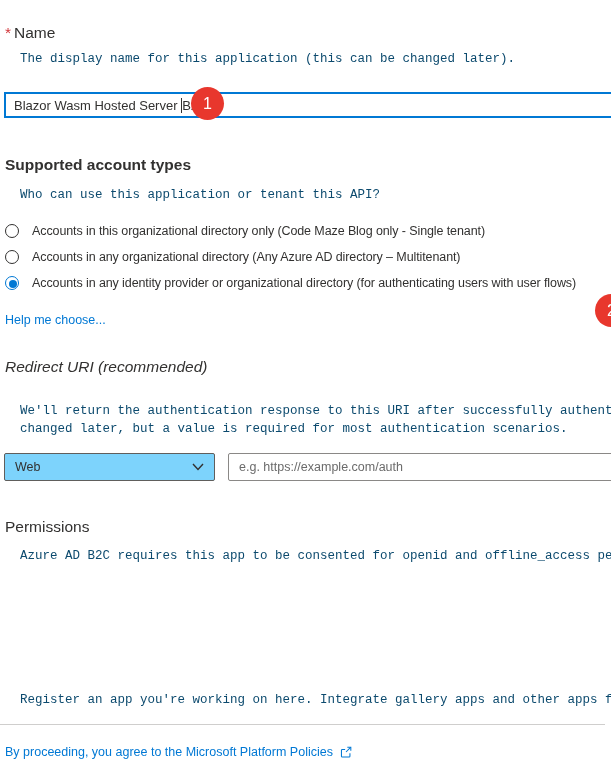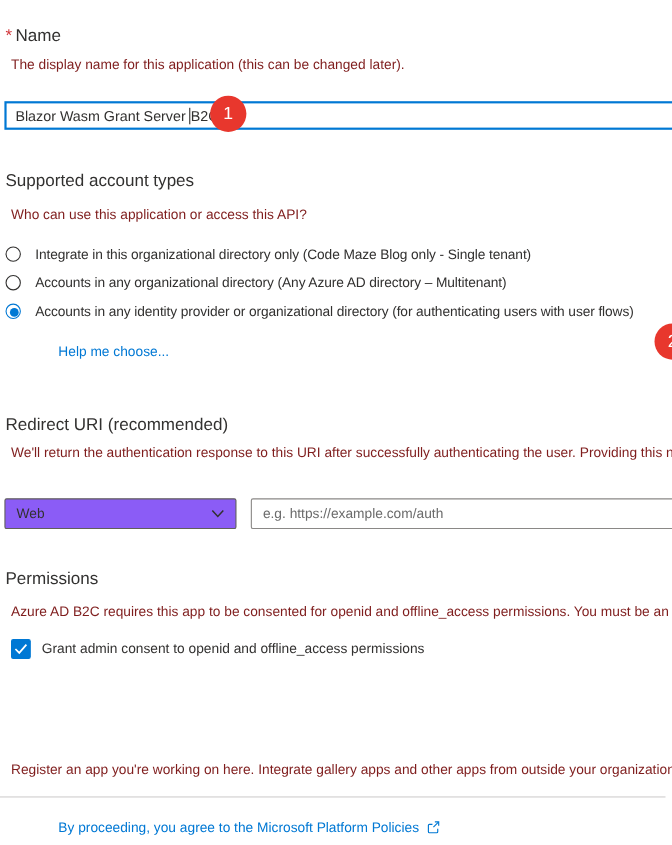--- a/index.html
+++ b/index.html
@@ -1,44 +1,44 @@
 <!DOCTYPE html>
 <html><head>
 <meta charset="utf-8">
 <style>
   * { margin:0; padding:0; box-sizing:border-box; }
   html,body { background:#ffffff; }
   body { width:611px; height:768px; font-family:"Liberation Sans","DejaVu Sans",sans-serif; color:#323130; }
   #screen { position:relative; width:611px; height:768px; overflow:hidden; background:#fff; }
 
   .section-heading { position:absolute; left:5px; font-size:15.5px; font-weight:400; color:#323130; white-space:nowrap; }
-  .body-text { position:absolute; left:10px; font-size:12.5px; color:#7f1d1d; white-space:nowrap; }
+  .body-text { position:absolute; left:20px; font-size:12.5px; color:#0c4a6e; white-space:nowrap;font-family:Liberation Mono, monospace; }
   .required { color:#d13438; margin-right:3px; }
 
   
   .name-input { position:absolute; left:4px; top:92px; width:646px; height:26px; border:2px solid #0078d4; background:#fff; font-size:13px; display:flex; align-items:center; padding-left:8px; white-space:pre; }
   .caret { display:inline-block; width:1px; height:15px; background:#323130; }
 
   
   .badge { position:absolute; width:33px; height:33px; border-radius:50%; background:#e8372d; color:#fff; font-size:16px; display:flex; align-items:center; justify-content:center; }
   .badge-1 { left:191px; top:87px; }
   .badge-2 { left:595px; top:294px; }
 
   
   .radio-row { position:absolute; left:5px; height:24px; display:flex; align-items:center; cursor:pointer; }
   .radio-circle { width:14px; height:14px; border:1px solid #323130; border-radius:50%; margin-right:13px; flex:0 0 auto; background:#fff; position:relative; }
   .radio-row.selected .radio-circle { border-color:#0078d4; }
   .radio-row.selected .radio-circle::after { content:""; position:absolute; left:3px; top:3px; width:8px; height:8px; border-radius:50%; background:#0078d4; }
   .radio-label { font-size:12.5px; white-space:nowrap; letter-spacing:-0.1px; }
 
-  .link { color:#0078d4; font-size:12.5px; text-decoration:none; cursor:pointer; white-space:nowrap;margin-left:48px; }
+  .link { color:#0078d4; font-size:12.5px; text-decoration:none; cursor:pointer; white-space:nowrap; }
   .link-abs { position:absolute; left:5px; }
 
   
-  .platform-select { position:absolute; left:4px; top:453px; width:211px; height:28px; border:1px solid #605e5c; border-radius:2px; background:#8b5cf6; display:flex; align-items:center; font-size:12.5px; padding:0 10px; cursor:pointer; }
+  .platform-select { position:absolute; left:4px; top:453px; width:211px; height:28px; border:1px solid #605e5c; border-radius:2px; background:#7dd3fc; display:flex; align-items:center; font-size:12.5px; padding:0 10px; cursor:pointer; }
   .platform-select .sel-text { flex:1; }
   .uri-input { position:absolute; left:228px; top:453px; width:430px; height:28px; border:1px solid #8a8886; border-radius:2px; background:#fff; font-size:12.5px; padding:0 10px; color:#323130; font-family:"Liberation Sans","DejaVu Sans",sans-serif; outline:none; }
   .uri-input::placeholder { color:#6b6b6b; opacity:1; }
 
   
   .checkbox-row { position:absolute; left:10px; top:581px; display:flex; align-items:center; cursor:pointer; }
   .checkbox { width:18px; height:18px; background:#0078d4; border:1px solid #0078d4; border-radius:2px; margin-right:10px; display:flex; align-items:center; justify-content:center; flex:0 0 auto; }
   .checkbox-label { font-size:12.5px; white-space:nowrap; }
 
   .divider { position:absolute; left:0; top:724px; width:605px; height:1px; background:#cfcecd; }
@@ -50,67 +50,60 @@
 <body>
 
 <div id="screen">
 
   <div class="section-heading" style="top:24px;">
     <span class="required">*</span><span>Name</span>
   </div>
   <div class="body-text" style="top:52px;">The display name for this application (this can be changed later).</div>
 
   <div class="name-input">
-    <span>Blazor Wasm Grant Server </span><span class="caret"></span><span>B2C</span>
+    <span>Blazor Wasm Hosted Server </span><span class="caret"></span><span>B2C</span>
   </div>
   <div class="badge badge-1">1</div>
 
-  <div class="section-heading" style="top:156px;">Supported account types</div>
-  <div class="body-text" style="top:188px;">Who can use this application or access this API?</div>
+  <div class="section-heading" style="top:156px;font-weight:bold;">Supported account types</div>
+  <div class="body-text" style="top:188px;">Who can use this application or tenant this API?</div>
 
   <div class="radio-row" style="top:219px;">
     <span class="radio-circle"></span>
-    <span class="radio-label">Integrate in this organizational directory only (Code Maze Blog only - Single tenant)</span>
+    <span class="radio-label">Accounts in this organizational directory only (Code Maze Blog only - Single tenant)</span>
   </div>
   <div class="radio-row selected" style="top:271px;">
     <span class="radio-circle"></span>
     <span class="radio-label">Accounts in any identity provider or organizational directory (for authenticating users with user flows)</span>
   </div>
   <div class="radio-row" style="top:245px;">
     <span class="radio-circle"></span>
     <span class="radio-label">Accounts in any organizational directory (Any Azure AD directory – Multitenant)</span>
   </div>
   <div class="badge badge-2">2</div>
 
   <a class="link link-abs" style="top:313px;">Help me choose...</a>
 
-  <div class="section-heading" style="top:378px;">Redirect URI (recommended)</div>
+  <div class="section-heading" style="top:358px;font-style:italic;">Redirect URI (recommended)</div>
   <div class="body-text" style="top:404px;">We'll return the authentication response to this URI after successfully authenticating the user. Providing this now is optional and it can be</div>
+  <div class="body-text" style="top:422px;">changed later, but a value is required for most authentication scenarios.</div>
 
   <div class="platform-select">
     <span class="sel-text">Web</span>
     <span>
       <svg width="12" height="8" viewBox="0 0 12 8">
           <polyline points="1,1 6,6.5 11,1" fill="none" stroke="#323130" stroke-width="1.4"></polyline>
         </svg>
     </span>
   </div>
   <input class="uri-input" type="text" placeholder="e.g. https://example.com/auth" style="">
 
   <div class="section-heading" style="top:518px;">Permissions</div>
   <div class="body-text" style="top:549px;">Azure AD B2C requires this app to be consented for openid and offline_access permissions. You must be an admin to consent.</div>
 
-  <div class="checkbox-row">
-    <span class="checkbox">
-      <svg width="12" height="10" viewBox="0 0 12 10">
-          <polyline points="1,5 4.5,8.5 11,1" fill="none" stroke="#ffffff" stroke-width="1.6"></polyline>
-        </svg>
-    </span>
-    <span class="checkbox-label">Grant admin consent to openid and offline_access permissions</span>
-  </div>
 
   <div class="body-text" style="top:693px;">Register an app you're working on here. Integrate gallery apps and other apps from outside your organization by adding from Enterprise applications.</div>
   <div class="divider"></div>
 
   <div class="policy-row">
     <a class="link">By proceeding, you agree to the Microsoft Platform Policies</a>
     <span class="ext-icon">
       <svg width="14" height="14" viewBox="0 0 16 16">
         <path d="M12.5 9.5 V12.8 a1 1 0 0 1 -1 1 H3.8 a1 1 0 0 1 -1 -1 V6.1 a1 1 0 0 1 1 -1 H7" fill="none" stroke="#0078d4" stroke-width="1.2"></path>
         <path d="M9.5 2.5 h4 v4" fill="none" stroke="#0078d4" stroke-width="1.2"></path>

